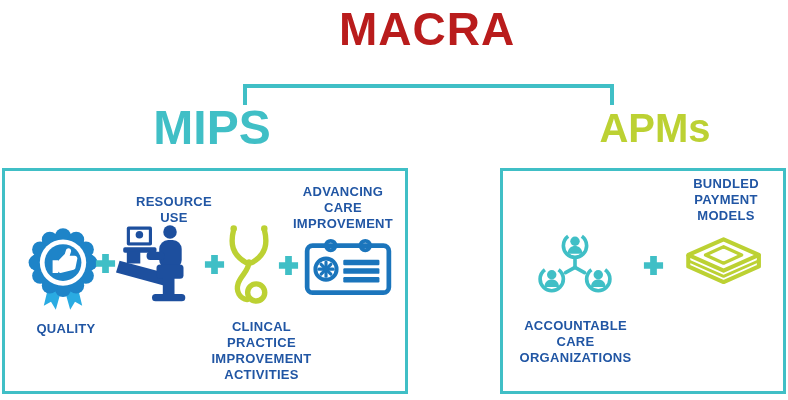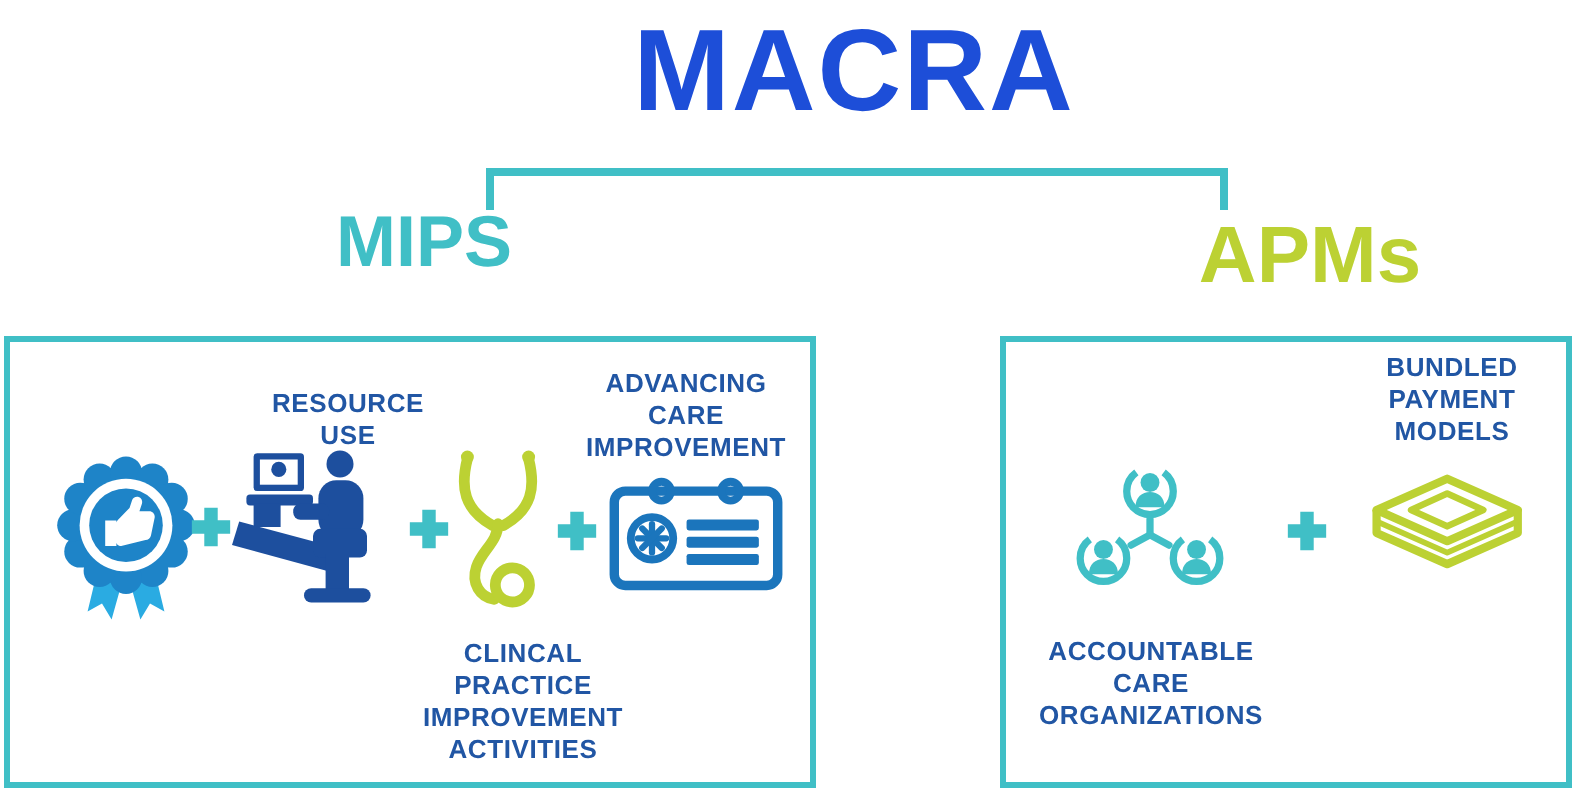--- a/index.html
+++ b/index.html
@@ -2,28 +2,28 @@
 <html><head>
 <meta charset="utf-8">
 <style>
   html,body{margin:0;padding:0;background:#fff;}
   .canvas{
     position:relative;width:788px;height:400px;background:#fff;overflow:hidden;
     font-family:"Liberation Sans","DejaVu Sans",sans-serif;
   }
   .macra-title{
     position:absolute;left:427px;top:2px;transform:translateX(-50%);
-    font-size:58px;font-weight:800;letter-spacing:1px;color:#1d4ed8;white-space:nowrap;
+    font-size:46px;font-weight:800;letter-spacing:1px;color:#b91c1c;white-space:nowrap;
   }
   .bracket{
     position:absolute;left:243px;top:84px;width:371px;height:21px;box-sizing:border-box;
     border-top:4px solid #40BFC6;border-left:4px solid #40BFC6;border-right:4px solid #40BFC6;
   }
   .branch-title{position:absolute;transform:translateX(-50%);font-weight:800;white-space:nowrap;}
-  .mips-title{left:212px;top:100px;font-size:36px;color:#40BFC6;}
+  .mips-title{left:212px;top:100px;font-size:48px;color:#40BFC6;}
   .apms-title{left:655px;top:106px;font-size:40px;color:#BCD133;}
   .panel{position:absolute;box-sizing:border-box;border:3px solid #40BFC6;background:#fff;}
   .panel-mips{left:2px;top:168px;width:406px;height:226px;}
   .panel-apms{left:500px;top:168px;width:286px;height:226px;}
   .label{
     position:absolute;font-size:13px;font-weight:bold;line-height:16px;color:#2156A4;
     text-align:center;white-space:pre-line;letter-spacing:.3px;
   }
   .icon{position:absolute;}
   .plus{position:absolute;width:23px;height:23px;}
@@ -60,20 +60,21 @@
         <circle cx="66.5" cy="18.4" r="10"></circle>
           <circle cx="78.6" cy="30.5" r="10"></circle>
       </g>
       <circle cx="50" cy="47" r="29" fill="#fff"></circle>
       <circle cx="50" cy="47" r="23" fill="#1E84C8"></circle>
       <path fill="#fff" d="M37 60 V44 h7 v16 z
         M47 60 c-1.8 0-3.2-1.4-3.2-3.2 V46.5 c0-1 .4-2 1.1-2.7 l7.3-7.6 1.6-4.8
         c.4-1.3 1.7-2.2 3.1-2.2 1.8 0 3.2 1.4 3.2 3.2 0 .3 0 .7-.1 1 l-1.6 4.9 h6.2
         c2.1 0 3.7 1.9 3.3 4 l-2.3 11.2 c-.3 1.6-1.8 2.8-3.4 2.8 z"></path>
     </svg>
+    <div class="label" style="left:11px;top:150px;width:100px">QUALITY</div>
 
     <svg class="plus" style="left:89px;top:81px" viewBox="0 0 24 24" aria-hidden="true">
       <path fill="#40BFC6" d="M8.5 2 h7 v6.5 H22 v7 h-6.5 V22 h-7 v-6.5 H2 v-7 h6.5 z"></path>
     </svg>
 
     <div class="label" style="left:102px;top:23px;width:134px">RESOURCE
 USE</div>
     <svg class="icon" style="left:110px;top:52px" width="92" height="90" viewBox="0 0 100 100" aria-hidden="true">
       <g fill="#1D4F9E">
         <rect x="12" y="4" width="28" height="21" rx="2"></rect>

